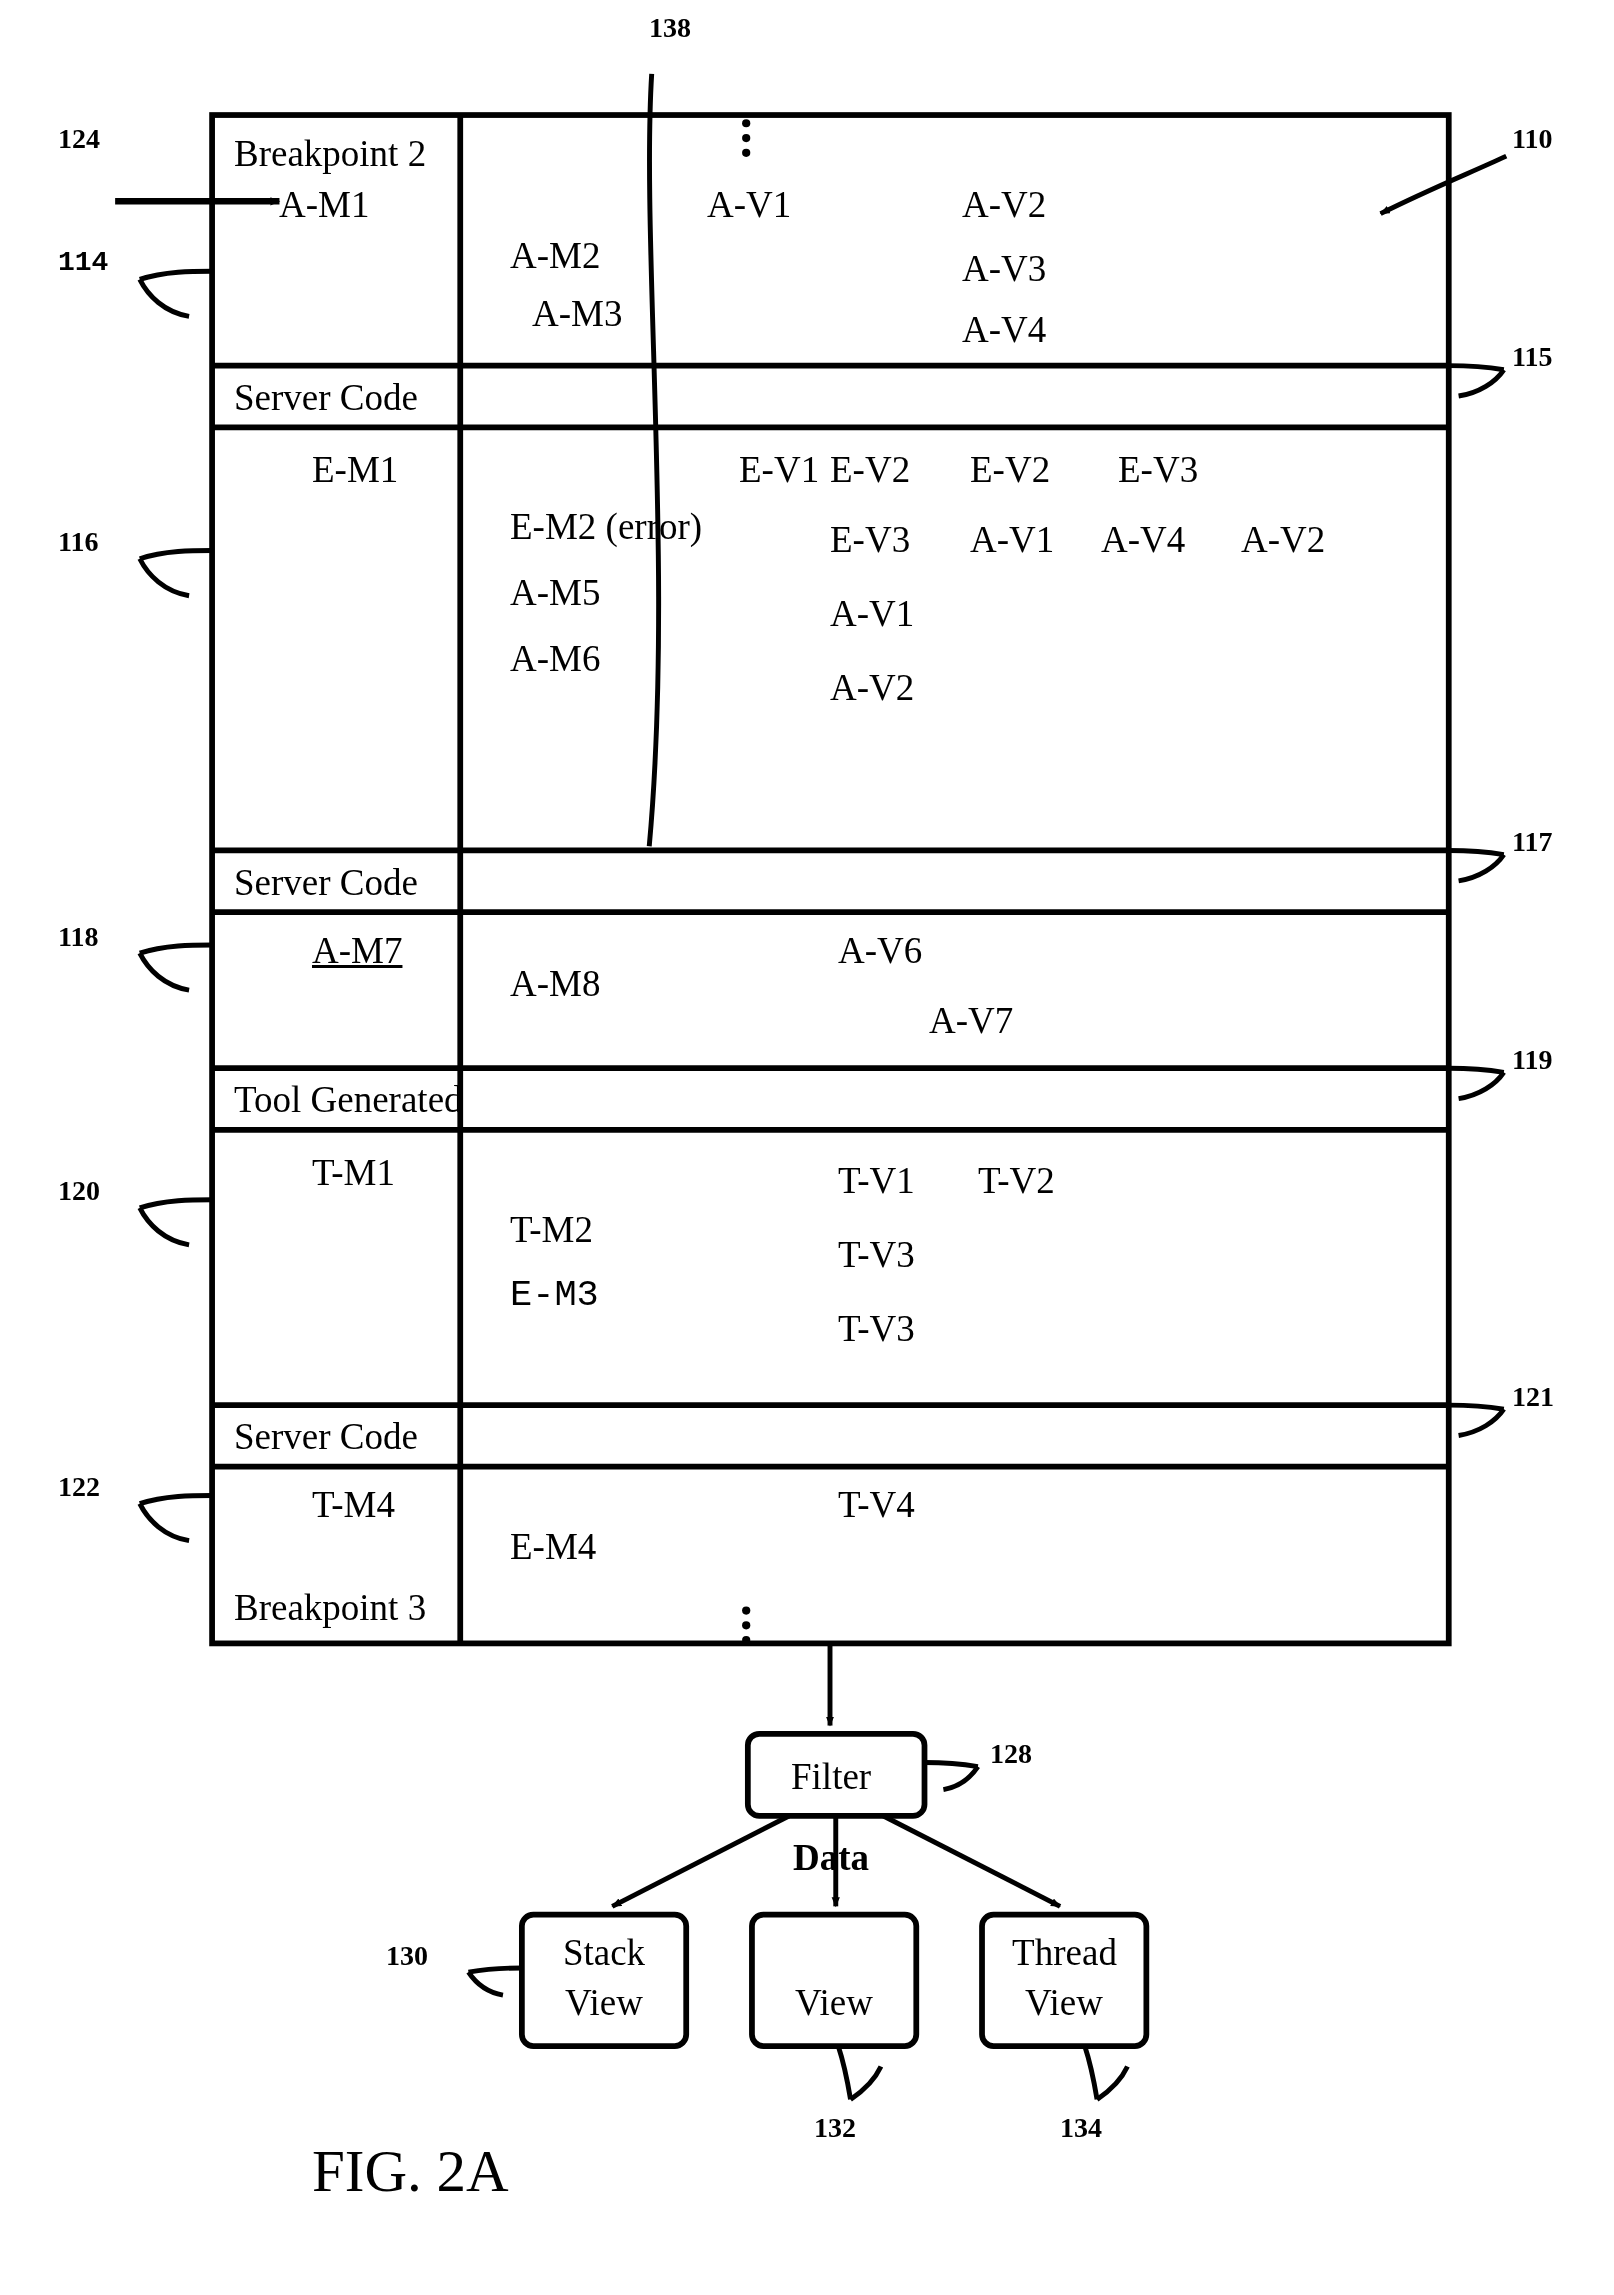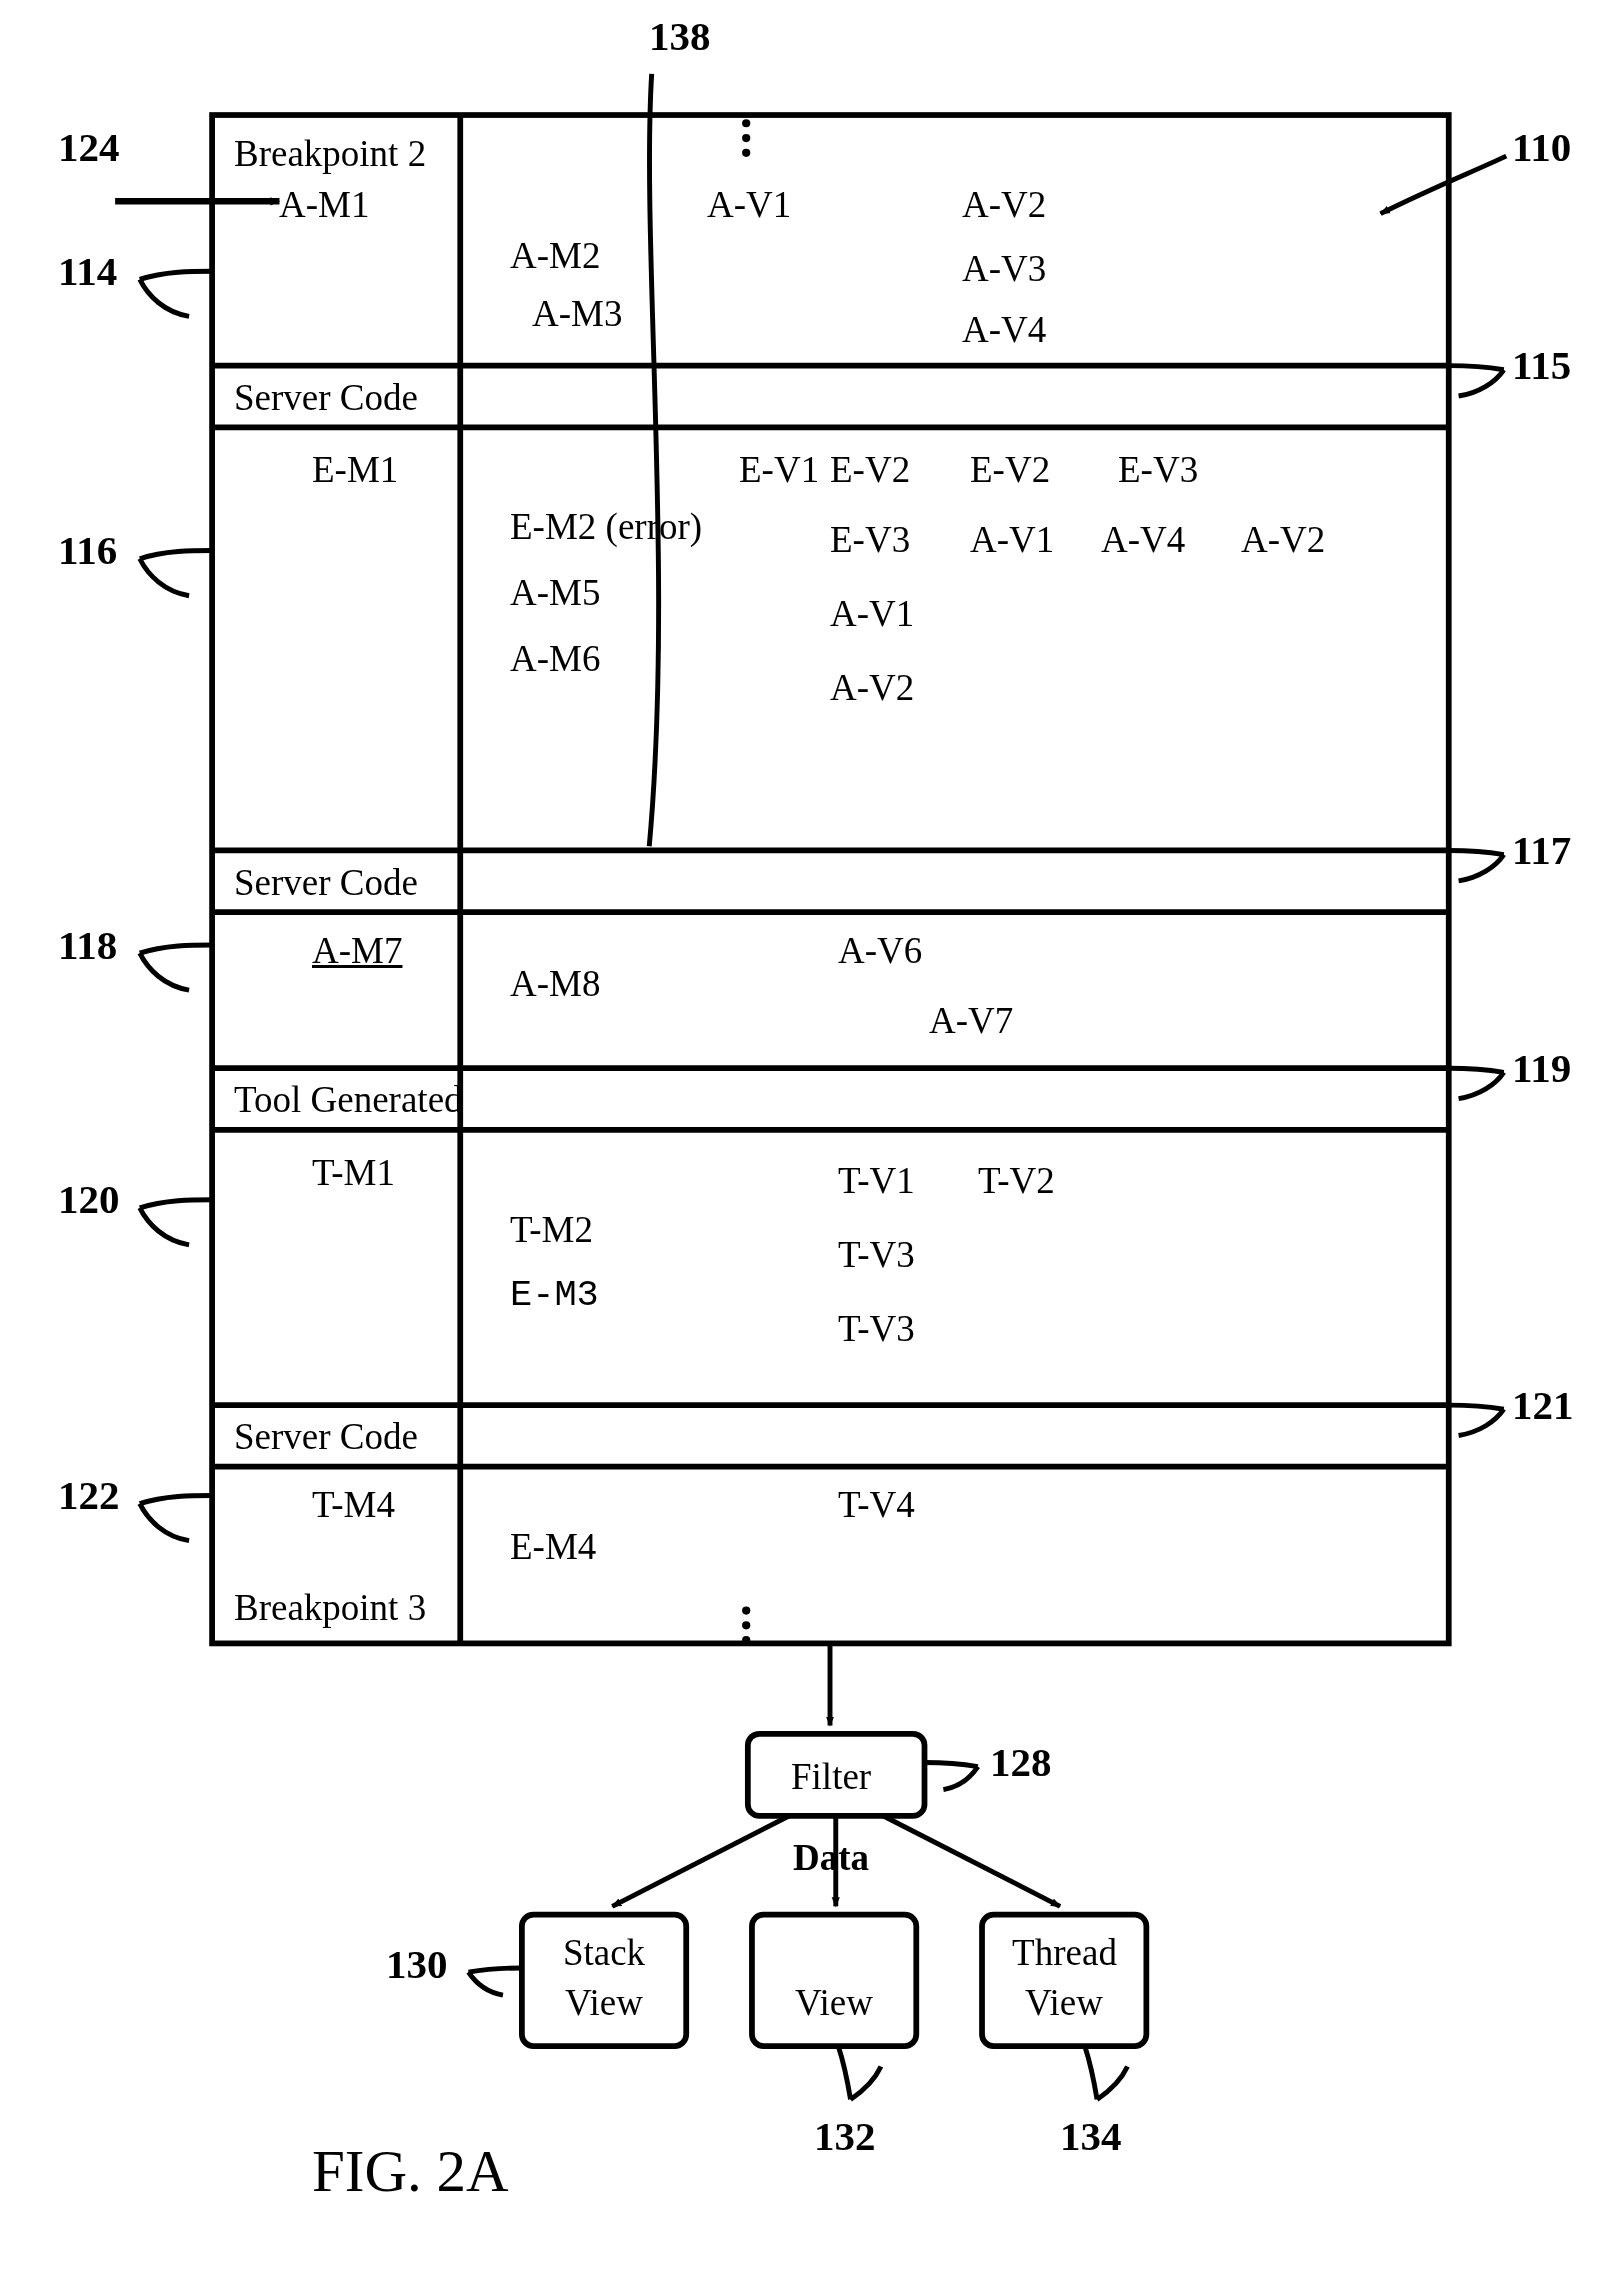--- a/index.html
+++ b/index.html
@@ -11,21 +11,21 @@
     height: 2295px;
     position: relative;
   }
   .label {
     position: absolute;
     font-family: "Times New Roman", Times, serif;
     color: #000;
   }
   .ref {
     font-weight: bold;
-    font-size: 41px;
+    font-size: 28px;
   }
   .cell {
     font-size: 37px;
     font-weight: 500;
   }
   .fig {
     font-size: 59px;
     font-weight: 400;
   }
   svg {
@@ -121,21 +121,21 @@
   <path d="M 1035 2555 C 1030 2525, 1025 2505, 1020 2490" fill="none" stroke="black" stroke-width="6"></path>
   <path d="M 1035 2555 C 1050 2545, 1065 2530, 1072 2515" fill="none" stroke="black" stroke-width="6"></path>
 
   <path d="M 1335 2555 C 1330 2525, 1325 2505, 1320 2490" fill="none" stroke="black" stroke-width="6"></path>
   <path d="M 1335 2555 C 1350 2545, 1365 2530, 1372 2515" fill="none" stroke="black" stroke-width="6"></path>
 </svg>
 
 <div class="label ref" style="left:649px; top:12.3px;">138</div>
 <div class="label ref" style="left:58px;  top:123px;">124</div>
 <div class="label ref" style="left:1512px;top:123px;">110</div>
-<div class="label ref" style="left:58px;  top:247px;">114</div>
+<div class="label ref" style="left:58px;  top:247px;font-family:Liberation Mono, monospace;">114</div>
 <div class="label ref" style="left:1512px;top:341px;">115</div>
 <div class="label ref" style="left:58px;  top:526px;">116</div>
 <div class="label ref" style="left:1512px;top:826px;">117</div>
 <div class="label ref" style="left:58px;  top:921px;">118</div>
 <div class="label ref" style="left:1512px;top:1044px;">119</div>
 <div class="label ref" style="left:58px;  top:1175px;">120</div>
 <div class="label ref" style="left:1512px;top:1381px;">121</div>
 <div class="label ref" style="left:58px;  top:1471px;">122</div>
 <div class="label ref" style="left:990px;top:1738px;">128</div>
 <div class="label ref" style="left:386px; top:1940px;">130</div>

